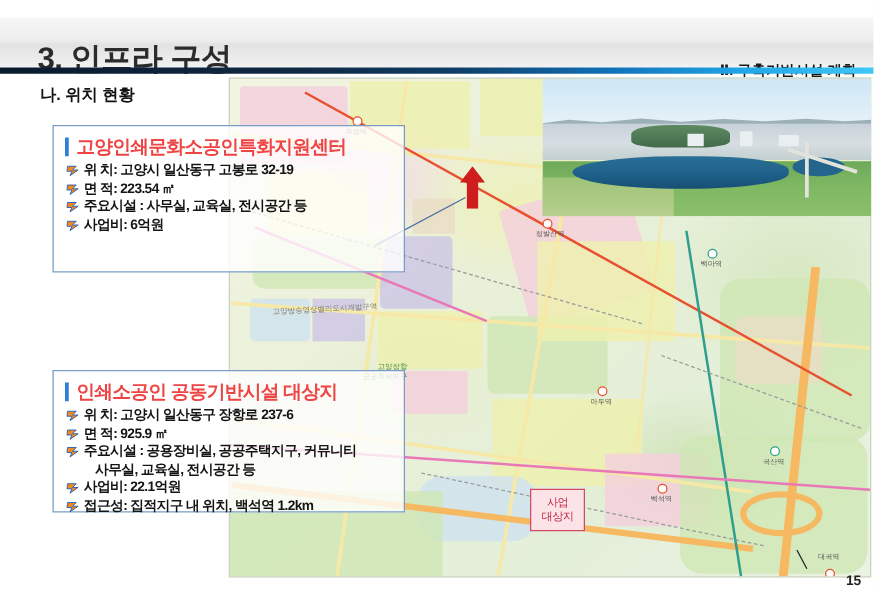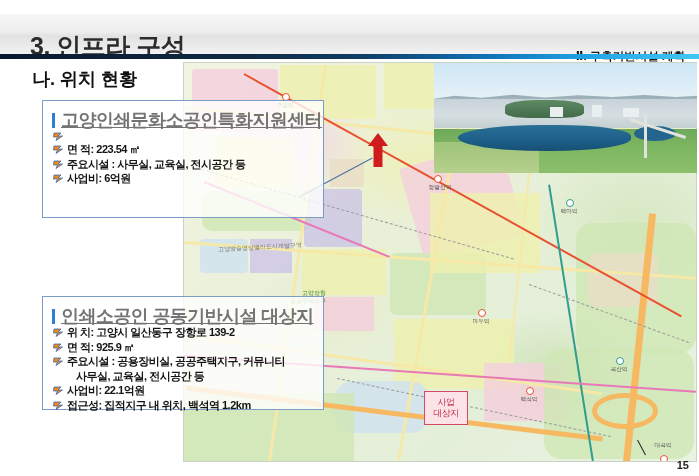--- a/index.html
+++ b/index.html
@@ -13,21 +13,21 @@
 
   
   .header{position:absolute;left:0;top:14px;width:699px;height:40px;
     background:linear-gradient(to bottom,#f7f7f7 0%,#ededed 45%,#e2e2e2 55%,#f2f2f2 100%);}
   .header-title{position:absolute;left:30px;top:16px;font-size:25px;font-weight:bold;color:#2b2b2b;letter-spacing:-0.5px;white-space:nowrap;}
   .header-right{position:absolute;right:14px;top:35px;font-size:11.5px;font-weight:bold;color:#1a1a1a;white-space:nowrap;}
   .header-rule{position:absolute;left:0;top:54px;width:699px;height:5px;
     background:linear-gradient(to right,#0a1a2e 0%,#102a44 35%,#0f3e66 52%,#1172b8 70%,#22a6e8 85%,#3fc8f5 100%);}
 
   
-  .subtitle{position:absolute;left:32px;top:67px;font-size:18px;font-weight:bold;color:#111;white-space:nowrap;}
+  .subtitle{position:absolute;left:32px;top:67px;font-size:13px;font-weight:bold;color:#111;white-space:nowrap;}
 
   
   .map{position:absolute;left:183px;top:62px;width:514px;height:400px;overflow:hidden;
        background:#eef3e0;border:1px solid #c9d2c4;box-sizing:border-box;}
   .map-base{position:absolute;left:0;top:0;width:100%;height:100%;
     background:
       radial-gradient(ellipse 130px 90px at 72% 78%, #cfe3b8 0%, rgba(207,227,184,0) 70%),
       radial-gradient(ellipse 150px 110px at 88% 40%, #d7e8c2 0%, rgba(215,232,194,0) 72%),
       radial-gradient(ellipse 120px 80px at 20% 20%, #f3d3e2 0%, rgba(243,211,226,0) 70%),
       radial-gradient(ellipse 140px 90px at 46% 25%, #eef0b8 0%, rgba(238,240,184,0) 72%),
@@ -75,21 +75,21 @@
     background:linear-gradient(to bottom,#9fc47a 0%,#b7cf8d 100%);}
   .aerial-road{position:absolute;background:#e3e3dd;}
   .aerial-bldg{position:absolute;background:#e9eef0;}
 
   
   .infobox{position:absolute;background:rgba(255,255,255,.80);border:1px solid #7a9cc6;box-sizing:border-box;}
   #box1{left:42px;top:100px;width:282px;height:118px;}
   #box2{left:42px;top:296px;width:282px;height:114px;}
   .box-head{position:absolute;left:9px;top:7px;display:flex;align-items:center;}
   .head-bar{width:3px;height:15px;background:#2f7fd6;margin-right:6px;}
-  .head-txt{font-size:18px;font-weight:bold;color:#737373;text-decoration:underline;white-space:nowrap;letter-spacing:-0.6px;}
+  .head-txt{font-size:15px;font-weight:bold;color:#ef4444;white-space:nowrap;letter-spacing:-0.6px;}
   .blist{position:absolute;left:10px;top:29px;right:6px;}
   .bitem{display:flex;align-items:flex-start;margin-bottom:1px;font-size:11px;color:#141414;font-weight:bold;letter-spacing:-0.5px;white-space:nowrap;line-height:13.6px;}
   .barrow{flex:0 0 auto;width:11px;height:11px;margin-right:3px;margin-top:1px;position:relative;}
   .barrow svg{display:block;}
   .bcont{margin-left:14px;}
   .red{color:#e01b1b;}
 
   
   .connector{position:absolute;background:#4a6fa5;height:1px;transform-origin:left center;}
 
@@ -225,20 +225,21 @@
       <div class="head-bar"></div>
       <div class="head-txt">고양인쇄문화소공인특화지원센터</div>
     </div>
     <div class="blist">
       <div class="bitem">
         <span class="barrow">
           <svg width="11" height="11" viewBox="0 0 11 11">
               <path d="M1,2 L8,2 L5,5 L9.5,5 L3,9.5 L4.5,6 L0.5,6 Z" fill="#f08a1e" stroke="#1b5bbf" stroke-width="0.7"></path>
             </svg>
         </span>
+        <span>위  치: 고양시 일산동구 고봉로 32-19</span>
       </div>
       <div class="bitem">
         <span class="barrow">
           <svg width="11" height="11" viewBox="0 0 11 11">
               <path d="M1,2 L8,2 L5,5 L9.5,5 L3,9.5 L4.5,6 L0.5,6 Z" fill="#f08a1e" stroke="#1b5bbf" stroke-width="0.7"></path>
             </svg>
         </span>
         <span>면  적: 223.54 ㎡</span>
       </div>
       <div class="bitem">
@@ -265,21 +266,21 @@
       <div class="head-bar"></div>
       <div class="head-txt">인쇄소공인 공동기반시설 대상지</div>
     </div>
     <div class="blist">
       <div class="bitem">
         <span class="barrow">
           <svg width="11" height="11" viewBox="0 0 11 11">
               <path d="M1,2 L8,2 L5,5 L9.5,5 L3,9.5 L4.5,6 L0.5,6 Z" fill="#f08a1e" stroke="#1b5bbf" stroke-width="0.7"></path>
             </svg>
         </span>
-        <span>위  치: 고양시 일산동구 장항로 139-2</span>
+        <span>위  치: 고양시 일산동구 장항로 237-6</span>
       </div>
       <div class="bitem">
         <span class="barrow">
           <svg width="11" height="11" viewBox="0 0 11 11">
               <path d="M1,2 L8,2 L5,5 L9.5,5 L3,9.5 L4.5,6 L0.5,6 Z" fill="#f08a1e" stroke="#1b5bbf" stroke-width="0.7"></path>
             </svg>
         </span>
         <span>면  적: 925.9 ㎡</span>
       </div>
       <div class="bitem">

